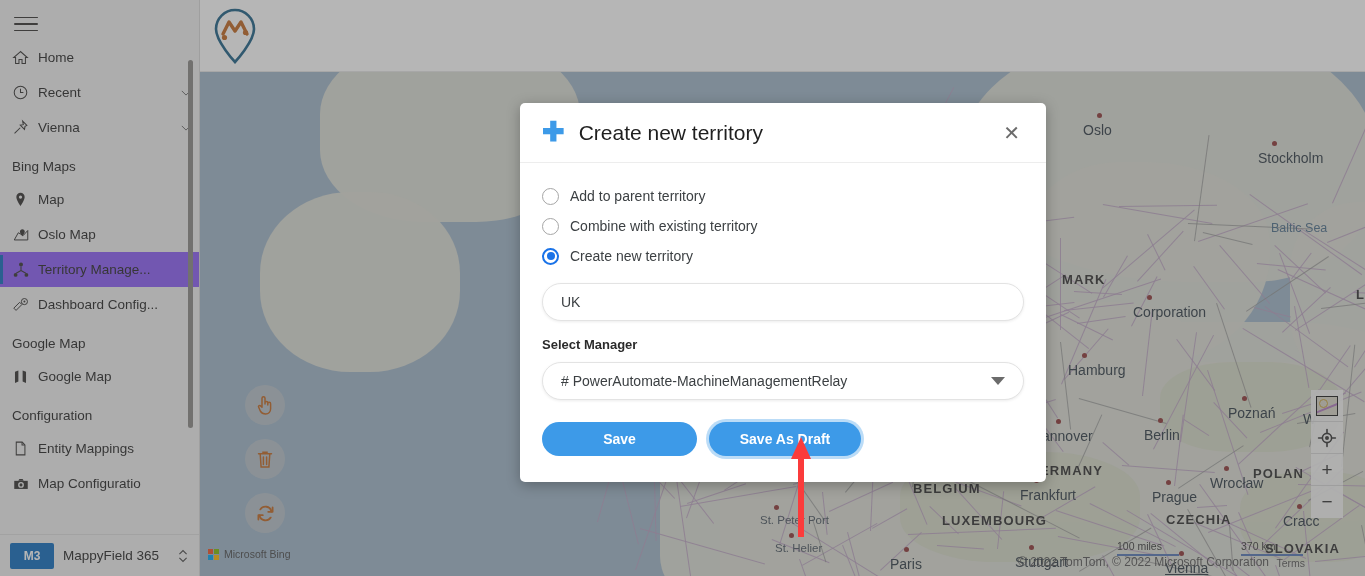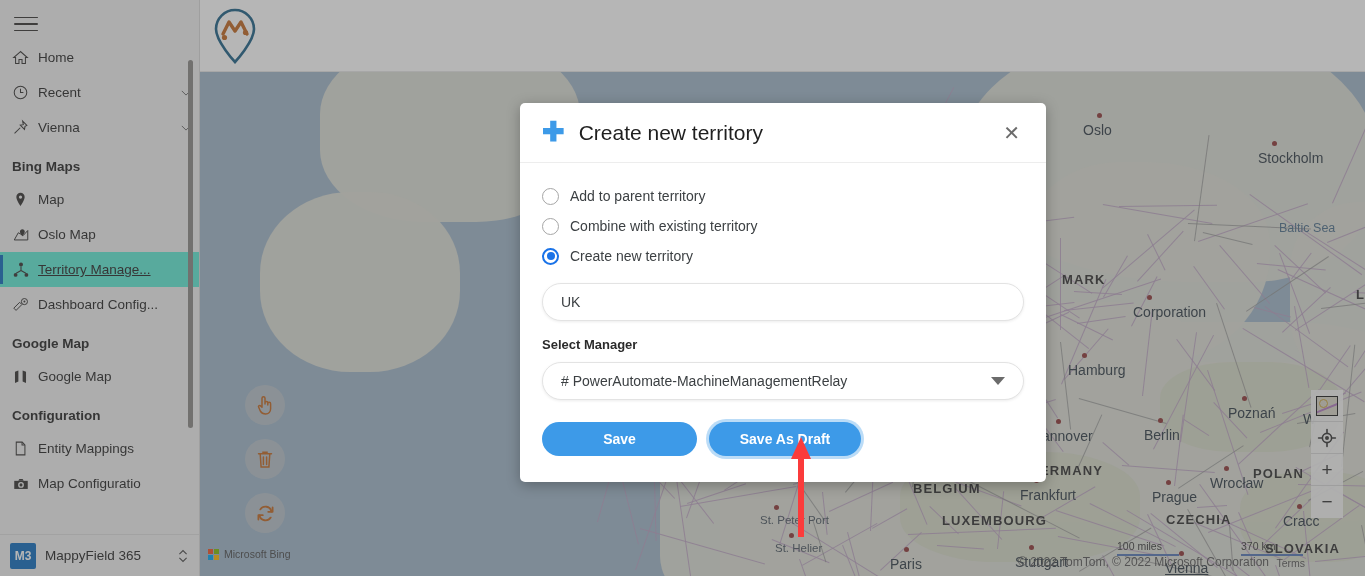--- a/index.html
+++ b/index.html
@@ -34,44 +34,43 @@
     height: 35px; padding-left: 12px; cursor: pointer;
     color: #242424; font-size: 13.5px;
   }
   .nav-item .ico {
     width: 26px; min-width: 26px; display: flex; align-items: center; justify-content: flex-start;
     color: #323130;
   }
   .nav-item .lbl { flex: 1; white-space: nowrap; overflow: hidden; }
   .nav-item .chev { width: 28px; display: flex; align-items: center; justify-content: center; color: #5a5a5a; }
   .nav-item.selected {
-    background: #5eead4;
-    text-decoration: underline;
+    background: #8b5cf6;
   }
   .nav-item.selected::before {
     content: ""; position: absolute; left: 0; top: 3px; bottom: 3px; width: 3px;
     background: #0f6cbd;
   }
   .nav-group {
-    font-size: 13.5px; font-weight: bold; color: #242424;
+    font-size: 13.5px; font-weight: normal; color: #242424;
     padding: 14px 0 8px 12px;
   }
 
   #sb-scrollbar {
     position: absolute; right: 6px; top: 60px; width: 5px; height: 368px;
     background: #8a8886; border-radius: 3px;
   }
 
   #sidebar-footer {
     position: absolute; left: 0; bottom: 0; width: 200px; height: 42px;
     background: #f0f0f0; border-top: 1px solid #dcdcdc;
     display: flex; align-items: center; padding: 0 10px; gap: 9px;
   }
   #app-badge {
-    width: 26px; height: 26px; background: #0f6cbd; color: #fff;
+    width: 44px; height: 26px; background: #0f6cbd; color: #fff;
     font-size: 12px; font-weight: bold; display: flex; align-items: center; justify-content: center;
     border-radius: 2px; letter-spacing: -0.2px;
   }
   #app-name { flex: 1; font-size: 13.5px; color: #242424; }
   #app-switch { color: #444; display: flex; align-items: center; }
 
   
   #main { position: absolute; left: 200px; top: 0; width: 1165px; height: 576px; overflow: hidden; }
   #header {
     position: absolute; left: 0; top: 0; width: 1165px; height: 72px;
@@ -612,21 +611,21 @@
           <div class="border-ln" style="left: 1162px; top: 453px; width: 123px; transform: rotate(78.3deg);"></div>
           <div class="border-ln" style="left: 766px; top: 407px; width: 128px; transform: rotate(27.3deg);"></div>
           <div class="border-ln" style="left: 1108px; top: 428px; width: 62px; transform: rotate(-28deg);"></div>
           <div class="border-ln" style="left: 640px; top: 315px; width: 65px; transform: rotate(42.3deg);"></div>
           <div class="border-ln" style="left: 724px; top: 296px; width: 122px; transform: rotate(-45.6deg);"></div>
           <div class="border-ln" style="left: 840px; top: 239px; width: 127px; transform: rotate(-89.9deg);"></div>
           <div class="maplbl" style="left: 883px; top: 50px;">Oslo</div>
           <div class="city-dot" style="left: 897px; top: 41px;"></div>
           <div class="maplbl" style="left: 1058px; top: 78px;">Stockholm</div>
           <div class="city-dot" style="left: 1072px; top: 69px;"></div>
-          <div class="maplbl sea" style="left: 1071px; top: 149px; margin-left: 8px;">Baltic Sea</div>
+          <div class="maplbl sea" style="left: 1071px; top: 149px;">Baltic Sea</div>
           <div class="maplbl country" style="left: 862px; top: 200px;">MARK</div>
           <div class="maplbl" style="left: 933px; top: 232px;">Corporation</div>
           <div class="city-dot" style="left: 947px; top: 223px;"></div>
           <div class="maplbl country" style="left: 1156px; top: 215px;">LIT</div>
           <div class="maplbl" style="left: 868px; top: 290px;">Hamburg</div>
           <div class="city-dot" style="left: 882px; top: 281px;"></div>
           <div class="maplbl" style="left: 1028px; top: 333px;">Poznań</div>
           <div class="city-dot" style="left: 1042px; top: 324px;"></div>
           <div class="maplbl" style="left: 842px; top: 356px;">annover</div>
           <div class="city-dot" style="left: 856px; top: 347px;"></div>

